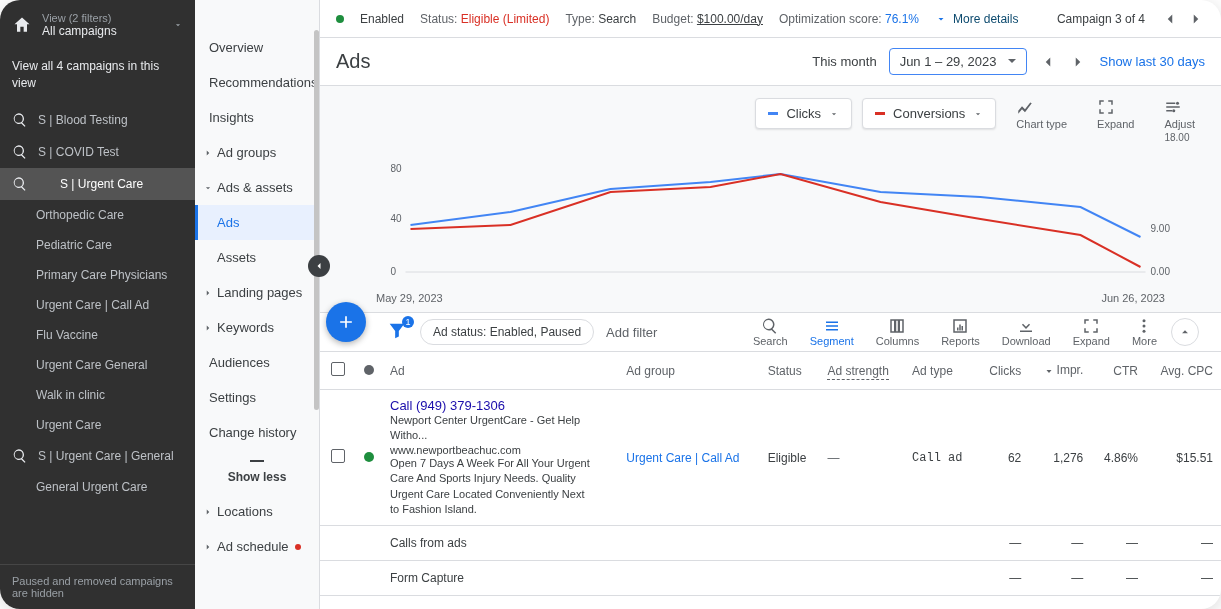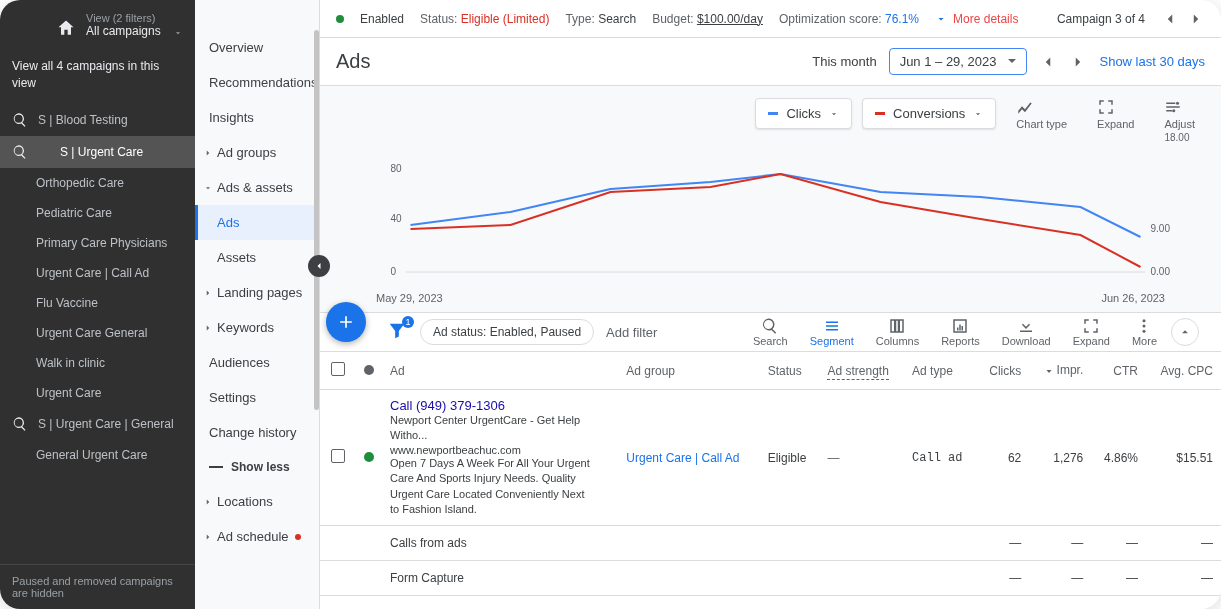--- a/index.html
+++ b/index.html
@@ -1,55 +1,55 @@
 <!DOCTYPE html>
 <html><head>
 <meta charset="utf-8">
 <style>
 * { box-sizing: border-box; margin: 0; padding: 0; }
 body { font-family: Arial, sans-serif; font-size: 13px; color: #3c4043; background: #fff; }
 .app { display: flex; width: 1221px; height: 609px; overflow: hidden; border-radius: 20px; box-shadow: 0 4px 20px rgba(0,0,0,0.15); position: relative; }
 
 
 .sidebar-dark { width: 195px; background: #303030; color: #bdc1c6; display: flex; flex-direction: column; font-size: 12px; }
-.sd-header { display: flex; align-items: flex-end; gap: 10px; padding: 12px; margin-left: 44px; }
+.sd-header { display: flex; align-items: center; gap: 10px; padding: 12px; }
 .sd-home { width: 20px; height: 20px; fill: #e8eaed; }
 .sd-title { flex: 1; }
 .sd-title .line1 { font-size: 11px; color: #9aa0a6; }
 .sd-title .line2 { font-size: 12px; color: #e8eaed; }
 .sd-viewall { padding: 8px 12px 12px 12px; color: #e8eaed; font-size: 12px; line-height: 1.4; }
 .sd-item { display: flex; align-items: center; gap: 10px; padding: 8px 12px; cursor: pointer; }
 .sd-item.sub { padding-left: 36px; }
 .sd-item.active { background: #545454; color: #fff; gap: 32px; }
 .sd-icon { width: 16px; height: 16px; fill: #e8eaed; flex-shrink: 0; }
 .sd-footer { margin-top: auto; padding: 10px 12px; color: #9aa0a6; font-size: 11px; border-top: 1px solid #464646; }
 
 
 .sidebar-light { width: 125px; background: #f8f9fa; border-right: 1px solid #dadce0; display: flex; flex-direction: column; padding-top: 30px; position: relative; }
 .sl-item { padding: 10px 14px; cursor: pointer; font-size: 13px; color: #3c4043; }
 .sl-item.caret { display: flex; align-items: center; gap: 4px; padding-left: 8px; }
 .sl-item.sub { padding-left: 22px; font-size: 13px; }
 .sl-item.active { background: #e8f0fe; color: #1a73e8; border-left: 3px solid #1a73e8; padding-left: 19px; }
-.sl-showless { padding: 10px 14px; display: flex; gap: 8px; align-items: center; font-weight: bold; font-size: 12px;}
+.sl-showless { padding: 10px 14px; display: flex; gap: 8px; align-items: center; font-weight: bold; font-size: 12px; flex-direction: column;}
 .sl-reddot { width: 6px; height: 6px; background: #d93025; border-radius: 50%; margin-left: auto; margin-right: 4px;}
 .sl-collapse { position: absolute; right: -11px; top: 255px; width: 22px; height: 22px; background: #3c4043; border-radius: 50%; display: flex; align-items: center; justify-content: center; cursor: pointer; z-index: 5;}
 .sl-collapse svg { width: 12px; height: 12px; fill: #fff; }
 .caret-icon { width: 10px; height: 10px; }
 .sl-scroll { position: absolute; right: 0; top: 30px; width: 5px; height: 380px; background:#c4c4c4; border-radius:3px;}
 
 
 .main { flex: 1; display: flex; flex-direction: column; overflow: hidden;}
 .topbar { display: flex; align-items: center; gap: 16px; padding: 6px 16px; border-bottom: 1px solid #dadce0; font-size: 12px; height: 38px;}
 .dot-green { width: 8px; height: 8px; background: #1e8e3e; border-radius: 50%; }
 .tb-lbl { color: #5f6368; }
 .tb-val { color: #3c4043; }
 .tb-val.red { color: #d93025; }
 .tb-val.underline { text-decoration: underline; }
 .tb-val.blue { color: #1a73e8; text-align: right; }
-.tb-moredetails { color: #ef4444; display: flex; align-items: center; gap: 6px; cursor: pointer;}
+.tb-moredetails { color: #0c4a6e; display: flex; align-items: center; gap: 6px; cursor: pointer;}
 .tb-spacer { flex: 1; }
 .tb-nav { display: flex; gap: 8px; align-items: center;}
 .tb-nav svg { width: 18px; height: 18px; fill: #5f6368; cursor: pointer;}
 
 .subbar { display: flex; align-items: center; padding: 10px 16px; gap: 12px; border-bottom: 1px solid #dadce0; }
 .sb-title { font-size: 20px; font-weight: 400; }
 .sb-spacer { flex: 1; }
 .sb-month { font-size: 13px; color: #3c4043; }
 .sb-daterange { border: 1.5px solid #4285f4; border-radius: 4px; padding: 5px 30px 5px 10px; font-size: 13px; position: relative; cursor: pointer;}
 .sb-daterange::after { content: ''; position: absolute; right: 10px; top: 10px; border: 4px solid transparent; border-top-color: #5f6368; }
@@ -121,20 +121,26 @@
           <path d="M7 10l5 5 5-5z"></path>
         </svg>
     </div>
     <div class="sd-viewall">View all 4 campaigns in this view</div>
     <div id="sd-items">
         <div class="sd-item">
           <svg class="sd-icon" viewBox="0 0 24 24">
             <path d="M10 2a8 8 0 015.3 13.9l5 5-1.4 1.4-5-5A8 8 0 1110 2zm0 2a6 6 0 100 12 6 6 0 000-12z"></path>
           </svg>
           <span>S | Blood Testing</span>
+        </div>
+        <div class="sd-item">
+          <svg class="sd-icon" viewBox="0 0 24 24">
+            <path d="M10 2a8 8 0 015.3 13.9l5 5-1.4 1.4-5-5A8 8 0 1110 2zm0 2a6 6 0 100 12 6 6 0 000-12z"></path>
+          </svg>
+          <span>S | COVID Test</span>
         </div>
         <div class="sd-item active">
           <svg class="sd-icon" viewBox="0 0 24 24">
             <path d="M10 2a8 8 0 015.3 13.9l5 5-1.4 1.4-5-5A8 8 0 1110 2zm0 2a6 6 0 100 12 6 6 0 000-12z"></path>
           </svg>
           <span>S | Urgent Care</span>
         </div>
         <div class="sd-item sub">
           <span>Orthopedic Care</span>
         </div>

